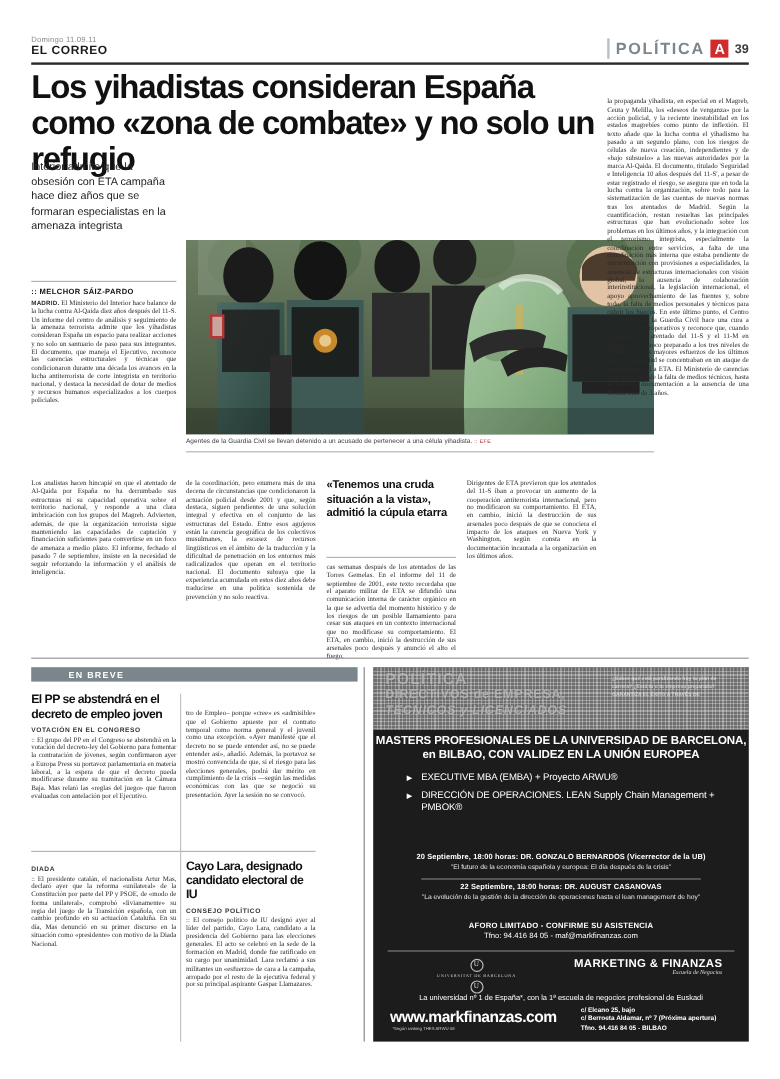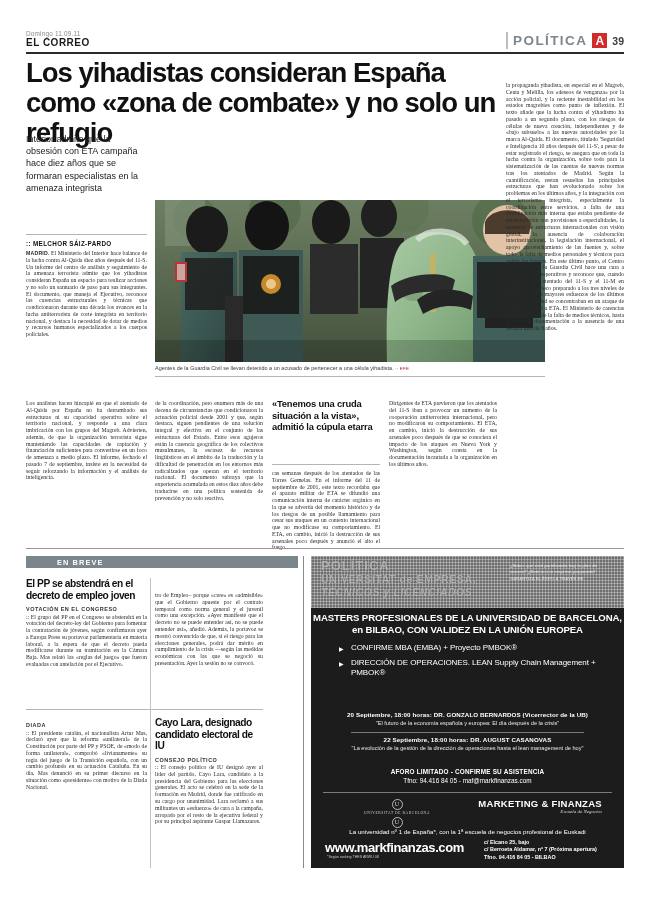--- a/index.html
+++ b/index.html
@@ -335,29 +335,29 @@
     <div class="brief-body">:: El consejo político de IU designó ayer al líder del partido, Cayo Lara, candidato a la presidencia del Gobierno para las elecciones generales. El acto se celebró en la sede de la formación en Madrid, donde fue ratificado en su cargo por unanimidad. Lara reclamó a sus militantes un «esfuerzo» de cara a la campaña, arropado por el resto de la ejecutiva federal y por su principal aspirante Gaspar Llamazares.</div>
   </div>
 
   <div class="vr-thin" style="left:150px; top:578px; height:290px;"></div>
   <div class="vr-thin" style="left:303px; top:556px; height:312px; background:#8a8a8a;"></div>
 
   <div class="ad">
     <div class="ad-halftone"></div>
     <div class="ad-aten">
       <div class="l1">POLÍTICA</div>
-      <div class="l2">UNIVERSITAT de EMPRESA,</div>
+      <div class="l2">DIRECTIVOS de EMPRESA,</div>
       <div class="l3">TÉCNICOS y LICENCIADOS</div>
     </div>
     <div class="ad-qs">¿Sabes qué está paralizando hoy tu plan de carrera? ¿Está tu o tu empresa preparada? GARANTIZA EL ÉXITO A TRAVÉS DE</div>
 
     <div class="ad-title">MASTERS PROFESIONALES DE LA UNIVERSIDAD DE BARCELONA, en BILBAO, CON VALIDEZ EN LA UNIÓN EUROPEA</div>
 
     <div class="ad-bullets">
-      <div class="row">CONFIRME MBA (EMBA) + Proyecto PMBOK®</div>
+      <div class="row">EXECUTIVE MBA (EMBA) + Proyecto ARWU®</div>
       <div class="row">DIRECCIÓN DE OPERACIONES. LEAN Supply Chain Management + PMBOK®</div>
     </div>
 
 
     <div class="ad-conf">
       <div class="when">20 Septiembre, 18:00 horas: DR. GONZALO BERNARDOS (Vicerrector de la UB)</div>
       <div class="what">"El futuro de la economía española y europea: El día después de la crisis"</div>
       <div class="when">22 Septiembre, 18:00 horas: DR. AUGUST CASANOVAS</div>
       <div class="what">"La evolución de la gestión de la dirección de operaciones hasta el lean management de hoy"</div>
     </div>

